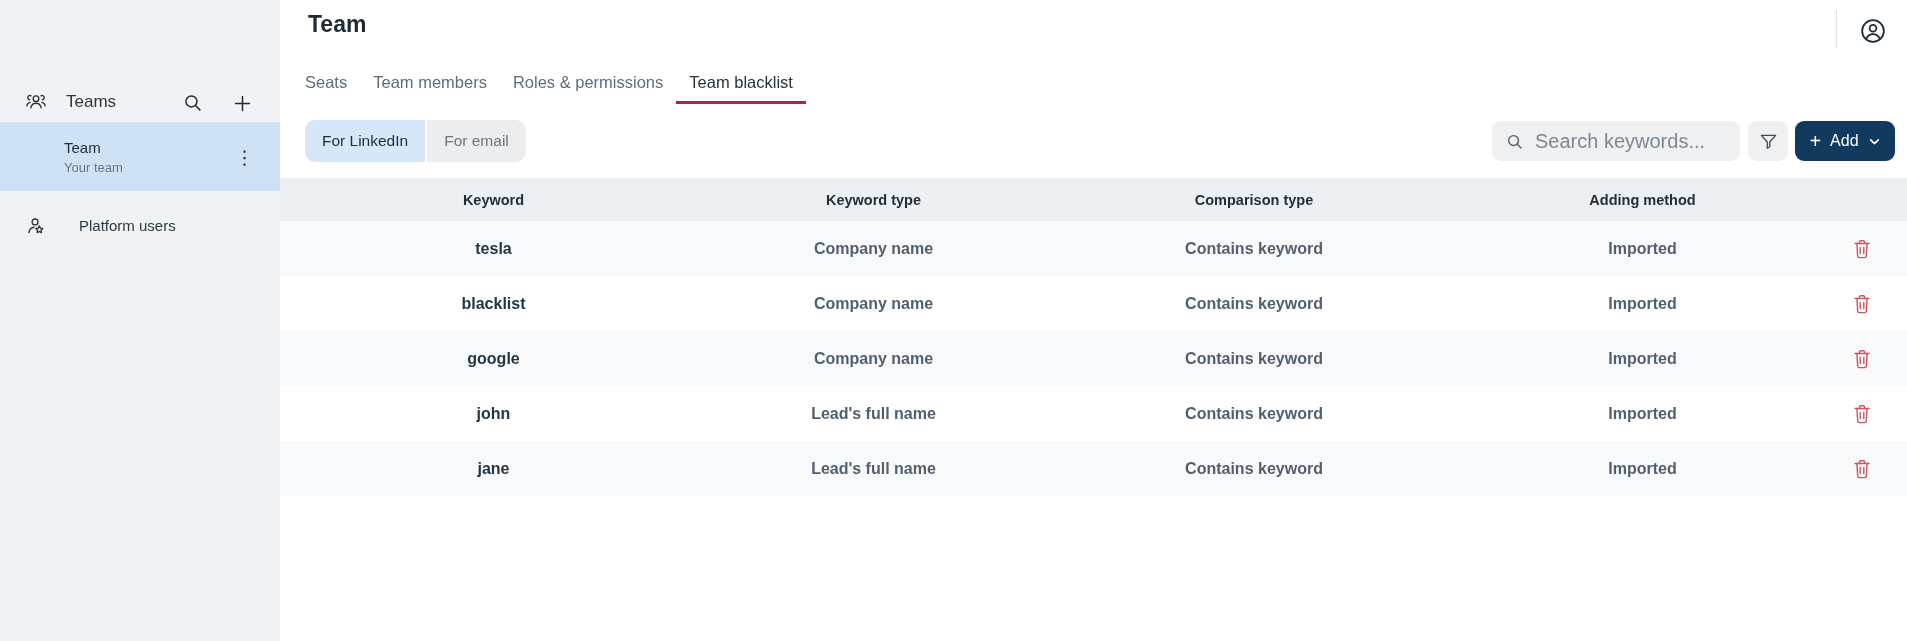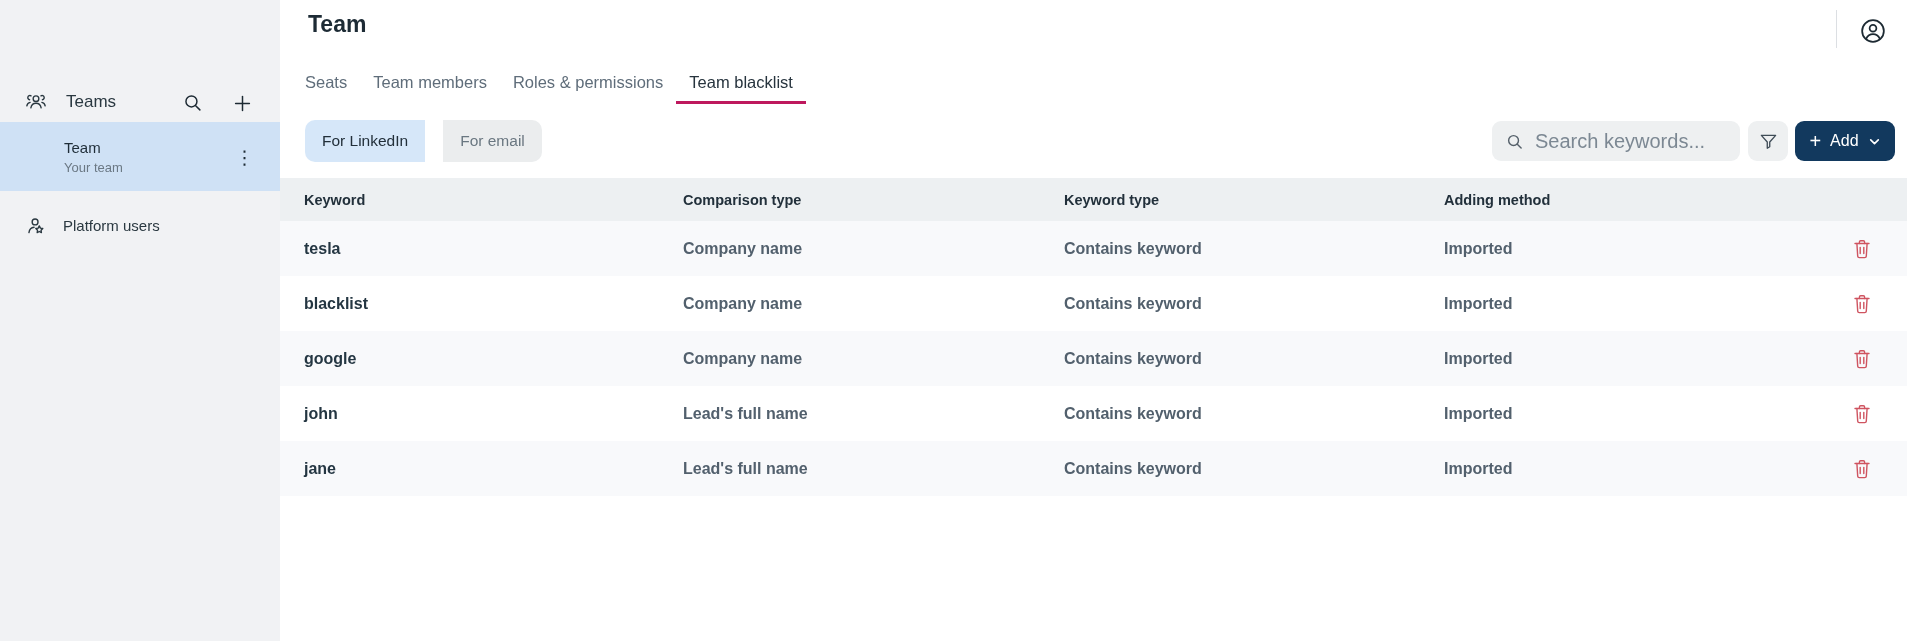--- a/index.html
+++ b/index.html
@@ -16,54 +16,54 @@
 
   .team-item{position:absolute;top:122px;left:0;width:280px;height:69px;background:#cfe1f5;
     box-sizing:border-box;display:flex;flex-direction:column;justify-content:center;padding-left:64px;cursor:pointer;}
   .team-item .t-title{font-size:15px;color:#1f2d38;font-weight:500;}
   .team-item .t-sub{font-size:13px;color:#6b7884;margin-top:4px;}
   .kebab{position:absolute;right:26px;top:50%;transform:translateY(-50%);font-size:19px;color:#1d2a33;
     letter-spacing:0;line-height:1;cursor:pointer;}
 
   .platform-item{position:absolute;top:191px;left:0;width:280px;height:69px;box-sizing:border-box;
     display:flex;align-items:center;padding-left:25px;cursor:pointer;}
-  .platform-item .p-label{margin-left:16px;font-size:15px;color:#2a3840;}
+  .platform-item .p-label{margin-left:32px;font-size:15px;color:#2a3840;}
 
   
   .page-title{position:absolute;left:308px;top:11px;font-size:23px;font-weight:bold;color:#1d2b35;}
   .top-divider{position:absolute;left:1836px;top:10px;width:1px;height:38px;background:#dcdfe3;}
   .avatar-btn{position:absolute;left:1859px;top:17px;width:28px;height:28px;cursor:pointer;}
 
   
   .tabs{position:absolute;left:305px;top:73px;display:flex;gap:26px;}
   .tab{font-size:16.5px;color:#5f6d7a;padding-bottom:9px;cursor:pointer;white-space:nowrap;}
   .tab.active{color:#27343e;border-bottom:3px solid #be185d;padding-left:13px;padding-right:13px;
     margin-left:-13px;margin-right:-13px;}
 
   
-  .segmented{position:absolute;left:305px;top:120px;height:42px;display:flex;gap:18px;}
+  .segmented{position:absolute;left:305px;top:120px;height:42px;display:flex;gap:2px;}
   .segment{display:flex;align-items:center;padding:0 17px;font-size:15.5px;cursor:pointer;}
   .segment.active{background:#d6e7f9;color:#222f3a;border-radius:10px 0 0 10px;}
   .segment.inactive{background:#ebedee;color:#6a7781;border-radius:0 10px 10px 0;}
 
   .search-box{position:absolute;left:1492px;top:121px;width:248px;height:40px;box-sizing:border-box;
     background:#eef0f1;border-radius:9px;display:flex;align-items:center;padding:0 12px 0 14px;}
   .search-box input{flex:1;margin-left:10px;border:none;background:transparent;outline:none;
     font-family:"Liberation Sans",sans-serif;font-size:20px;color:#3c4752;}
   .search-box input::placeholder{color:#7c8893;}
   .filter-btn{position:absolute;left:1748px;top:121px;width:40px;height:40px;border-radius:9px;
     background:#eef0f1;display:flex;align-items:center;justify-content:center;cursor:pointer;border:none;}
   .add-btn{position:absolute;left:1795px;top:121px;width:100px;height:40px;border-radius:9px;
     background:#12395e;color:#ffffff;display:flex;align-items:center;justify-content:center;gap:9px;
     font-size:16px;font-weight:500;cursor:pointer;border:none;font-family:"Liberation Sans",sans-serif;}
 
   
   .table{position:absolute;left:280px;top:178px;width:1627px;}
   .thead,.trow{display:grid;grid-template-columns:379px 381px 380px 1fr 42px;
-    box-sizing:border-box;padding-left:24px;padding-right:24px;align-items:center;}
+    box-sizing:border-box;padding-left:24px;padding-right:24px;align-items:center;text-align:center;}
   .thead{height:43px;background:#edf0f2;font-size:14.5px;font-weight:bold;color:#22303b;}
   .trow{height:55px;font-size:16px;background:#ffffff;font-weight:bold;}
   .trow:nth-child(odd){background:#f8f9fb;}
   .cell-keyword{color:#243642;}
   .cell-muted{color:#52606d;}
   .del-btn{justify-self:center;background:none;border:none;padding:2px;cursor:pointer;display:flex;}
 
   svg{display:block;}
 </style>
 </head>
@@ -169,22 +169,22 @@
     <span>
       <svg width="13" height="13" viewBox="0 0 12 12" fill="none" stroke="#ffffff" stroke-width="1.5" stroke-linecap="round" stroke-linejoin="round">
         <polyline points="2.5,4.5 6,8 9.5,4.5"></polyline>
       </svg>
     </span>
   </button>
 
   <div class="table">
     <div class="thead">
       <div>Keyword</div>
+      <div>Keyword type</div>
       <div>Comparison type</div>
-      <div>Keyword type</div>
       <div>Adding method</div>
       <div></div>
     </div>
     <div>
         <div class="trow">
     <div class="cell-keyword">tesla</div>
     <div class="cell-muted">Company name</div>
     <div class="cell-muted">Contains keyword</div>
     <div class="cell-muted">Imported</div>
     <button class="del-btn">

